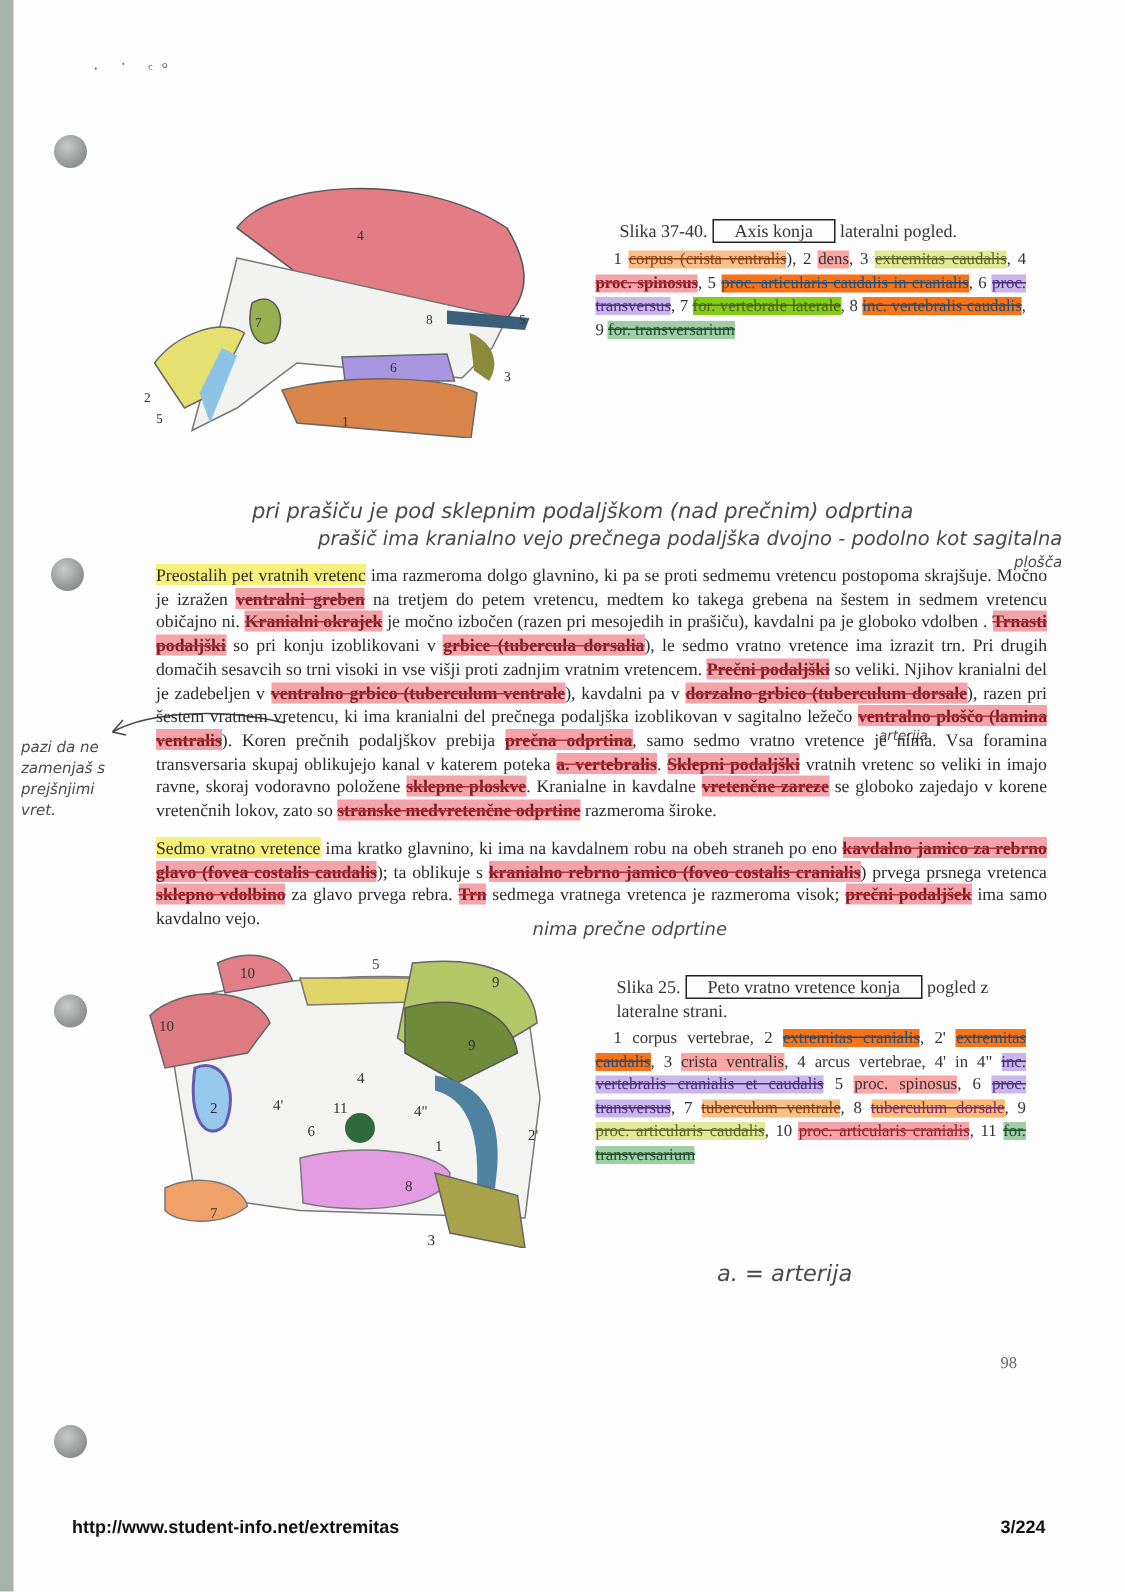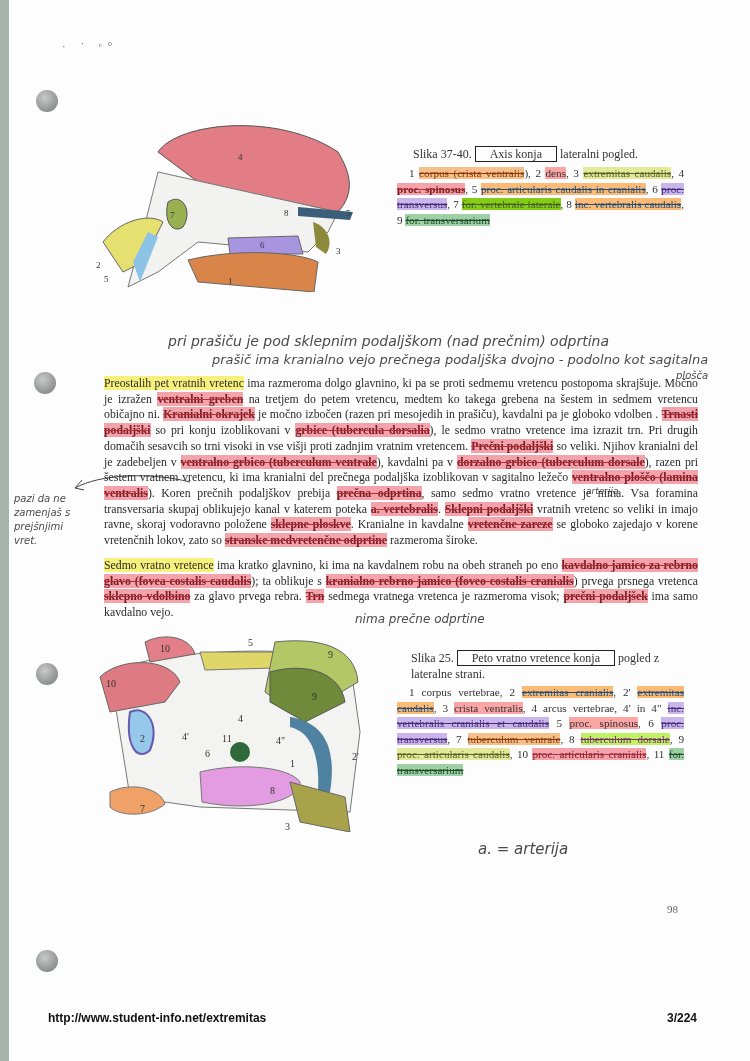--- a/index.html
+++ b/index.html
@@ -15,24 +15,24 @@
   .specks { position:absolute; left:62px; top:40px; font-size:11px; color:#555; letter-spacing:6px; }
   .hw { font-family:"DejaVu Sans", sans-serif; font-style:italic; color:#4a4a4a; position:absolute; white-space:nowrap; font-weight:300; }
   .fig { position:absolute; }
   .caption { position:absolute; font-size:12px; line-height:16px; color:#333; }
   .caption .boxed { border:1.5px solid #222; padding:0 14px; }
   .legend { position:absolute; font-size:11.2px; line-height:15.5px; color:#333; text-align:justify; }
   .body-text { position:absolute; left:104px; width:594px; font-size:11.8px; line-height:15.7px; text-align:justify; color:#2b2b2b; }
   .hl-y { background:#f7f07a; }
   .hl-r { background:#f4a3aa; text-decoration:line-through; text-decoration-color:#b3303a; color:#7a1a22; font-weight:bold; }
   .hl-o { background:#f6c08a; text-decoration:line-through; color:#8a3a10; }
-  .hl-b { background:#fdba74; text-decoration:line-through; color:#1f4f7a; }
+  .hl-b { background:#f97316; text-decoration:line-through; color:#1f4f7a; }
   .hl-g { background:#84cc16; text-decoration:line-through; color:#48602a; }
   .hl-p { background:#c9b6ea; text-decoration:line-through; color:#4a2d7a; }
-  .hl-m { background:#bef264; text-decoration:line-through; color:#7a2a70; }
+  .hl-m { background:#fdba74; text-decoration:line-through; color:#7a2a70; }
   .hl-dg { background:#9fcfa5; text-decoration:line-through; color:#1e4f2a; }
   .hl-yy { background:#fca5a5; }
   .hl-gy { background:#e2ea9a; text-decoration:line-through; color:#5a6228; }
   .footer { position:absolute; top:1011px; font-family:"Liberation Sans", sans-serif; font-weight:bold; font-size:12px; color:#111; }
   .pagenum { position:absolute; left:667px; top:903px; font-size:11px; color:#666; }
 </style>
 </head>
 <body>
 
 <div class="scan-edge"></div>

